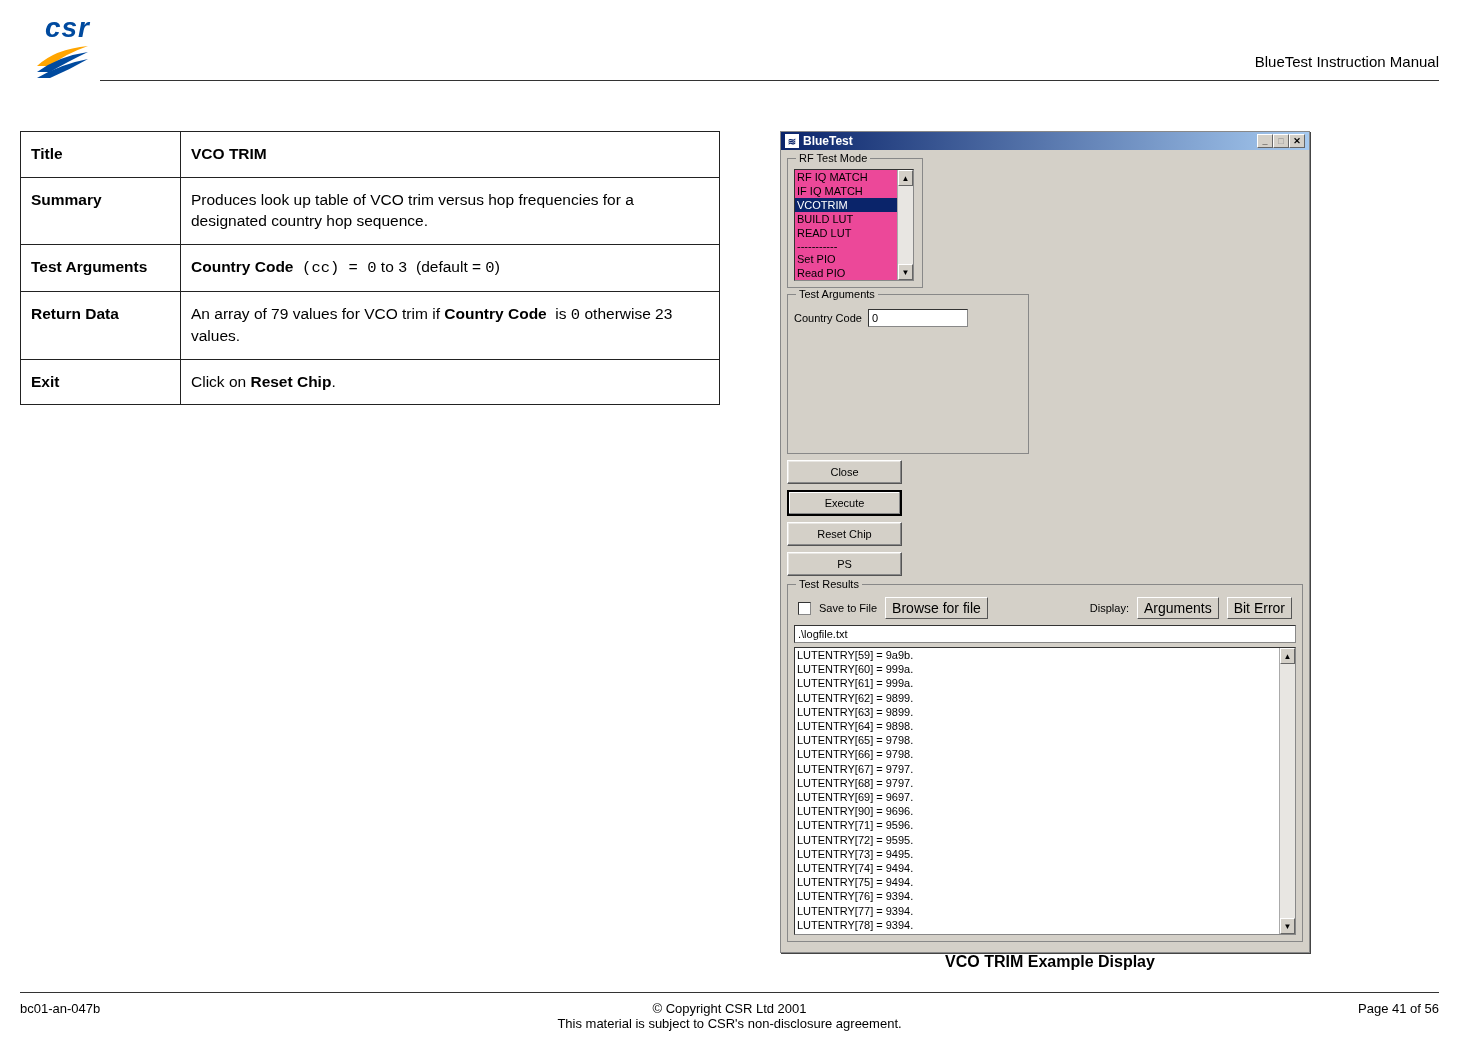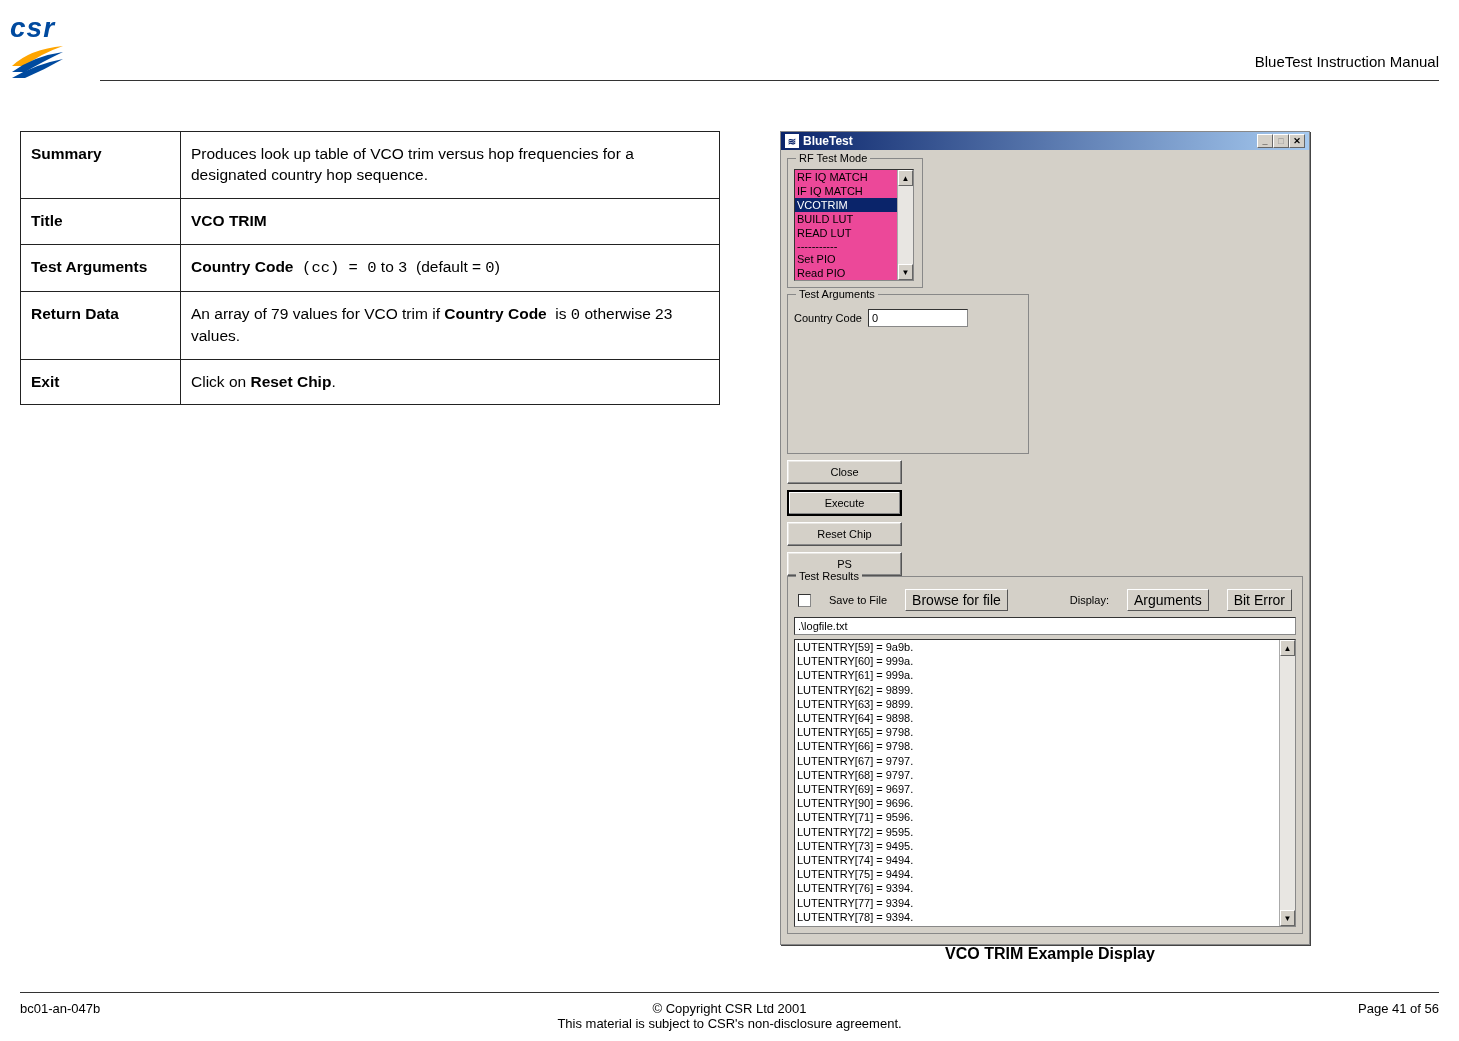--- a/index.html
+++ b/index.html
@@ -20,21 +20,21 @@
     .logo-area {
       display: flex;
       align-items: center;
       gap: 5px;
     }
     .logo-box {
       width: 80px;
       height: 70px;
       display: flex;
       flex-direction: column;
-      align-items: flex-start;
+      align-items: flex-end;
       justify-content: center;
     }
     .logo-text {
       color: #004a9f;
       font-style: italic;
       font-weight: bold;
       font-size: 28px;
       letter-spacing: 1px;
     }
     .logo-swoosh {
@@ -179,22 +179,22 @@
       border: 1px solid #fff;
       border-right-color: #555; border-bottom-color: #555;
       box-shadow: inset -1px -1px 0 #888, inset 1px 1px 0 #e8e6e2;
       height: 24px;
       font-size: 11px;
       text-align: center;
       display: flex; align-items: center; justify-content: center;
       padding: 0 6px;
     }
     .w95btn.default-btn { border: 2px solid #000; box-shadow: inset -1px -1px 0 #888, inset 1px 1px 0 #fff; height: 26px; }
-    .gb-results { width: 100%; }
-    .res-controls { display: flex; align-items: center; gap: 18px; padding: 2px 4px; flex-wrap: nowrap; }
+    .gb-results { margin-top: 8px; width: 100%; }
+    .res-controls { display: flex; align-items: center; gap: 8px; padding: 2px 4px; flex-wrap: nowrap; }
     .checkbox { width: 13px; height: 13px; background: #fff; border: 1px inset #888; display: inline-block; }
     .small-btn {
       background: #d4d0c8;
       border: 1px solid #fff;
       border-right-color: #555; border-bottom-color: #555;
       font-size: 14px;
       padding: 2px 6px;
     }
     .logpath {
       width: 100%;
@@ -249,26 +249,26 @@
     <div class="doc-title">BlueTest Instruction Manual</div>
   </div>
 </div>
 <div class="header-rule"></div>
 
 <div class="content-area">
   <div class="left-col">
     <table class="def-table">
       <tbody id="def-tbody">
           <tr>
+            <td>Title</td>
+            <td><span class="bold">VCO TRIM</span></td>
+          </tr>
+          <tr>
             <td>Summary</td>
             <td>Produces look up table of VCO trim versus hop frequencies for a designated country hop sequence.</td>
-          </tr>
-          <tr>
-            <td>Title</td>
-            <td><span class="bold">VCO TRIM</span></td>
           </tr>
           <tr>
             <td>Test Arguments</td>
             <td><span class="bold">Country Code</span> &nbsp;<span class="code">(cc) = 0</span> to <span class="code">3</span>&nbsp; (default = <span class="code">0</span>)</td>
           </tr>
           <tr>
             <td>Return Data</td>
             <td>An array of 79 values for VCO trim if <span class="bold">Country Code</span>&nbsp; is <span class="code">0</span> otherwise 23 values.</td>
           </tr>
           <tr>

